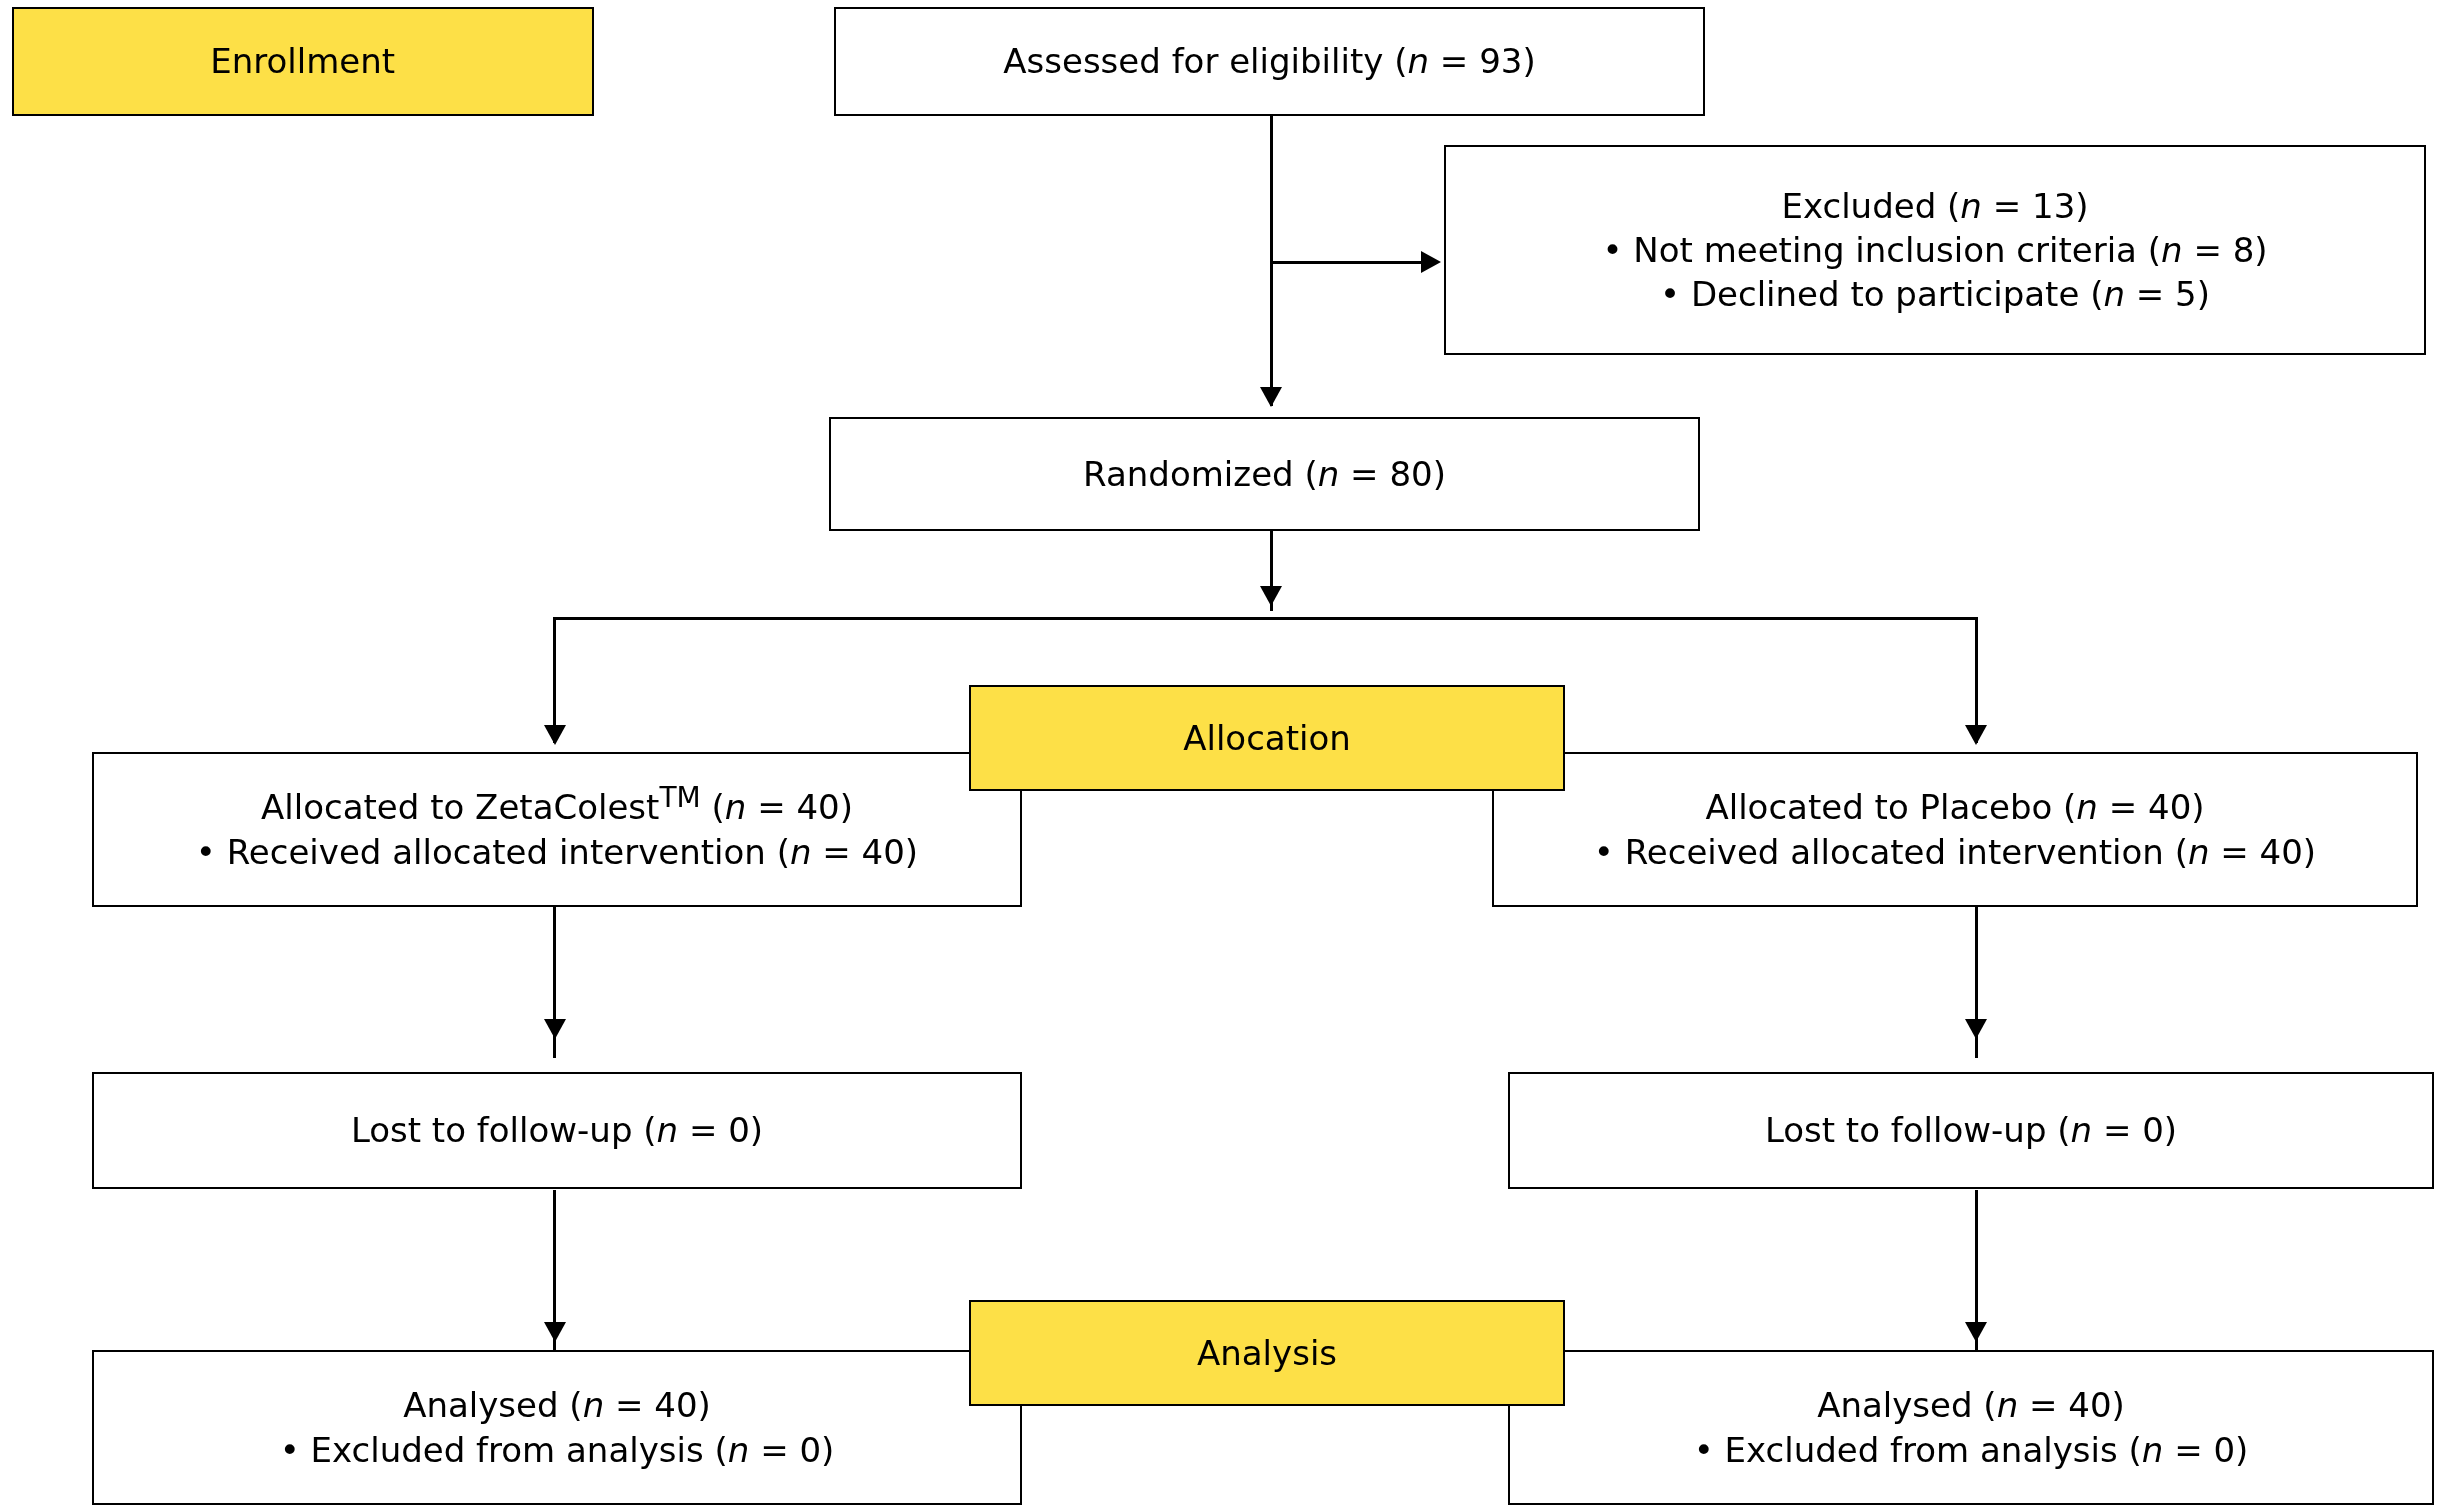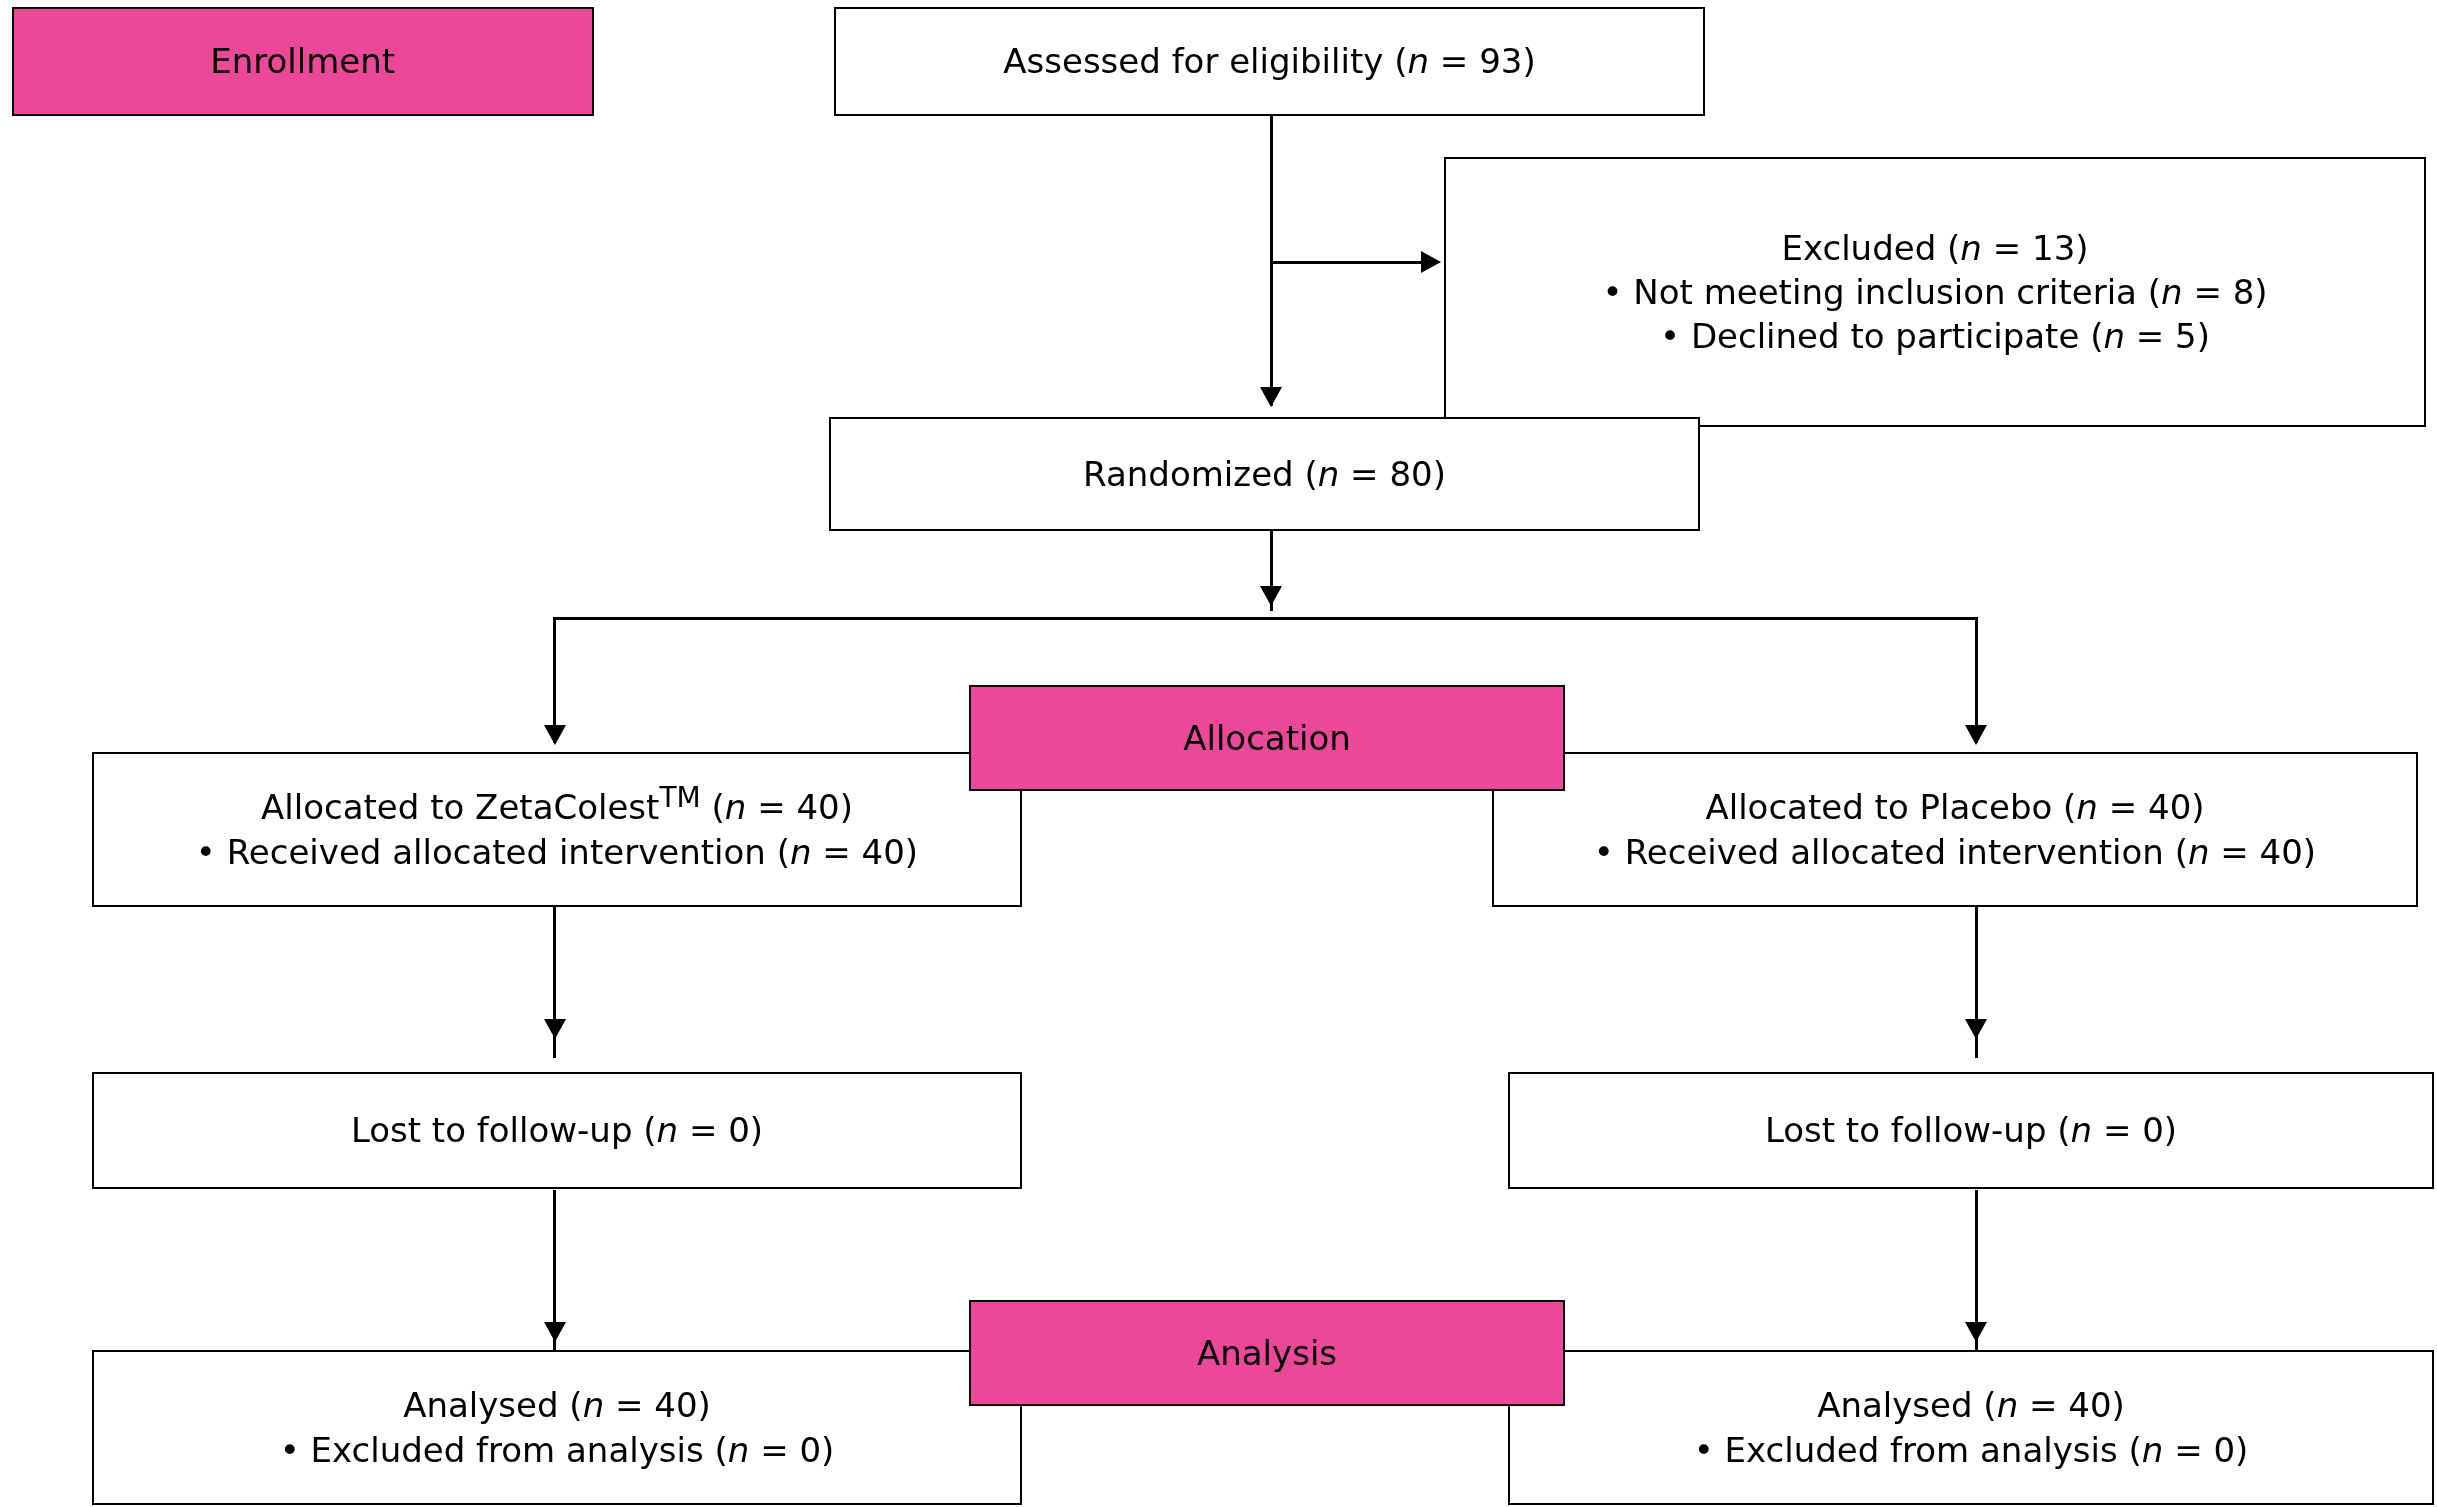--- a/index.html
+++ b/index.html
@@ -29,21 +29,21 @@
     justify-content: center;
     text-align: left;
     font-size: 34px;
     line-height: 1.30;
     z-index: 3;
   }
   .stage {
     position: absolute;
     box-sizing: border-box;
     border: 2.5px solid #000000;
-    background: #ec4899;
+    background: #fde047;
     display: flex;
     align-items: center;
     justify-content: center;
     text-align: center;
     font-size: 34px;
     z-index: 5;
   }
   .line {
     position: absolute;
     background: #000000;
@@ -111,21 +111,21 @@
   <div class="arrowdown" style="left:1965px; top:1322px;"></div>
 
   <div class="stage" style="left:11.7px; top:6.7px; width:582px; height:109px;">
     <span>Enrollment</span>
   </div>
 
   <div class="box" style="left:834px; top:6.7px; width:871px; height:109px;">
     <span class="boxline">Assessed for eligibility (<span class="ital">n</span> = 93)</span>
   </div>
 
-  <div class="box" style="left:1444px; top:157px; width:982px; height:270px; justify-content:center;">
+  <div class="box" style="left:1444px; top:145px; width:982px; height:210px; justify-content:center;">
     <span class="boxline">Excluded (<span class="ital">n</span> = 13)</span>
     <span class="boxline">• Not meeting inclusion criteria (<span class="ital">n</span> = 8)</span>
     <span class="boxline">• Declined to participate (<span class="ital">n</span> = 5)</span>
   </div>
 
   <div class="box" style="left:829px; top:417px; width:871px; height:114px;">
     <span class="boxline">Randomized (<span class="ital">n</span> = 80)</span>
   </div>
 
   <div class="stage" style="left:969px; top:685px; width:596px; height:106px;">

